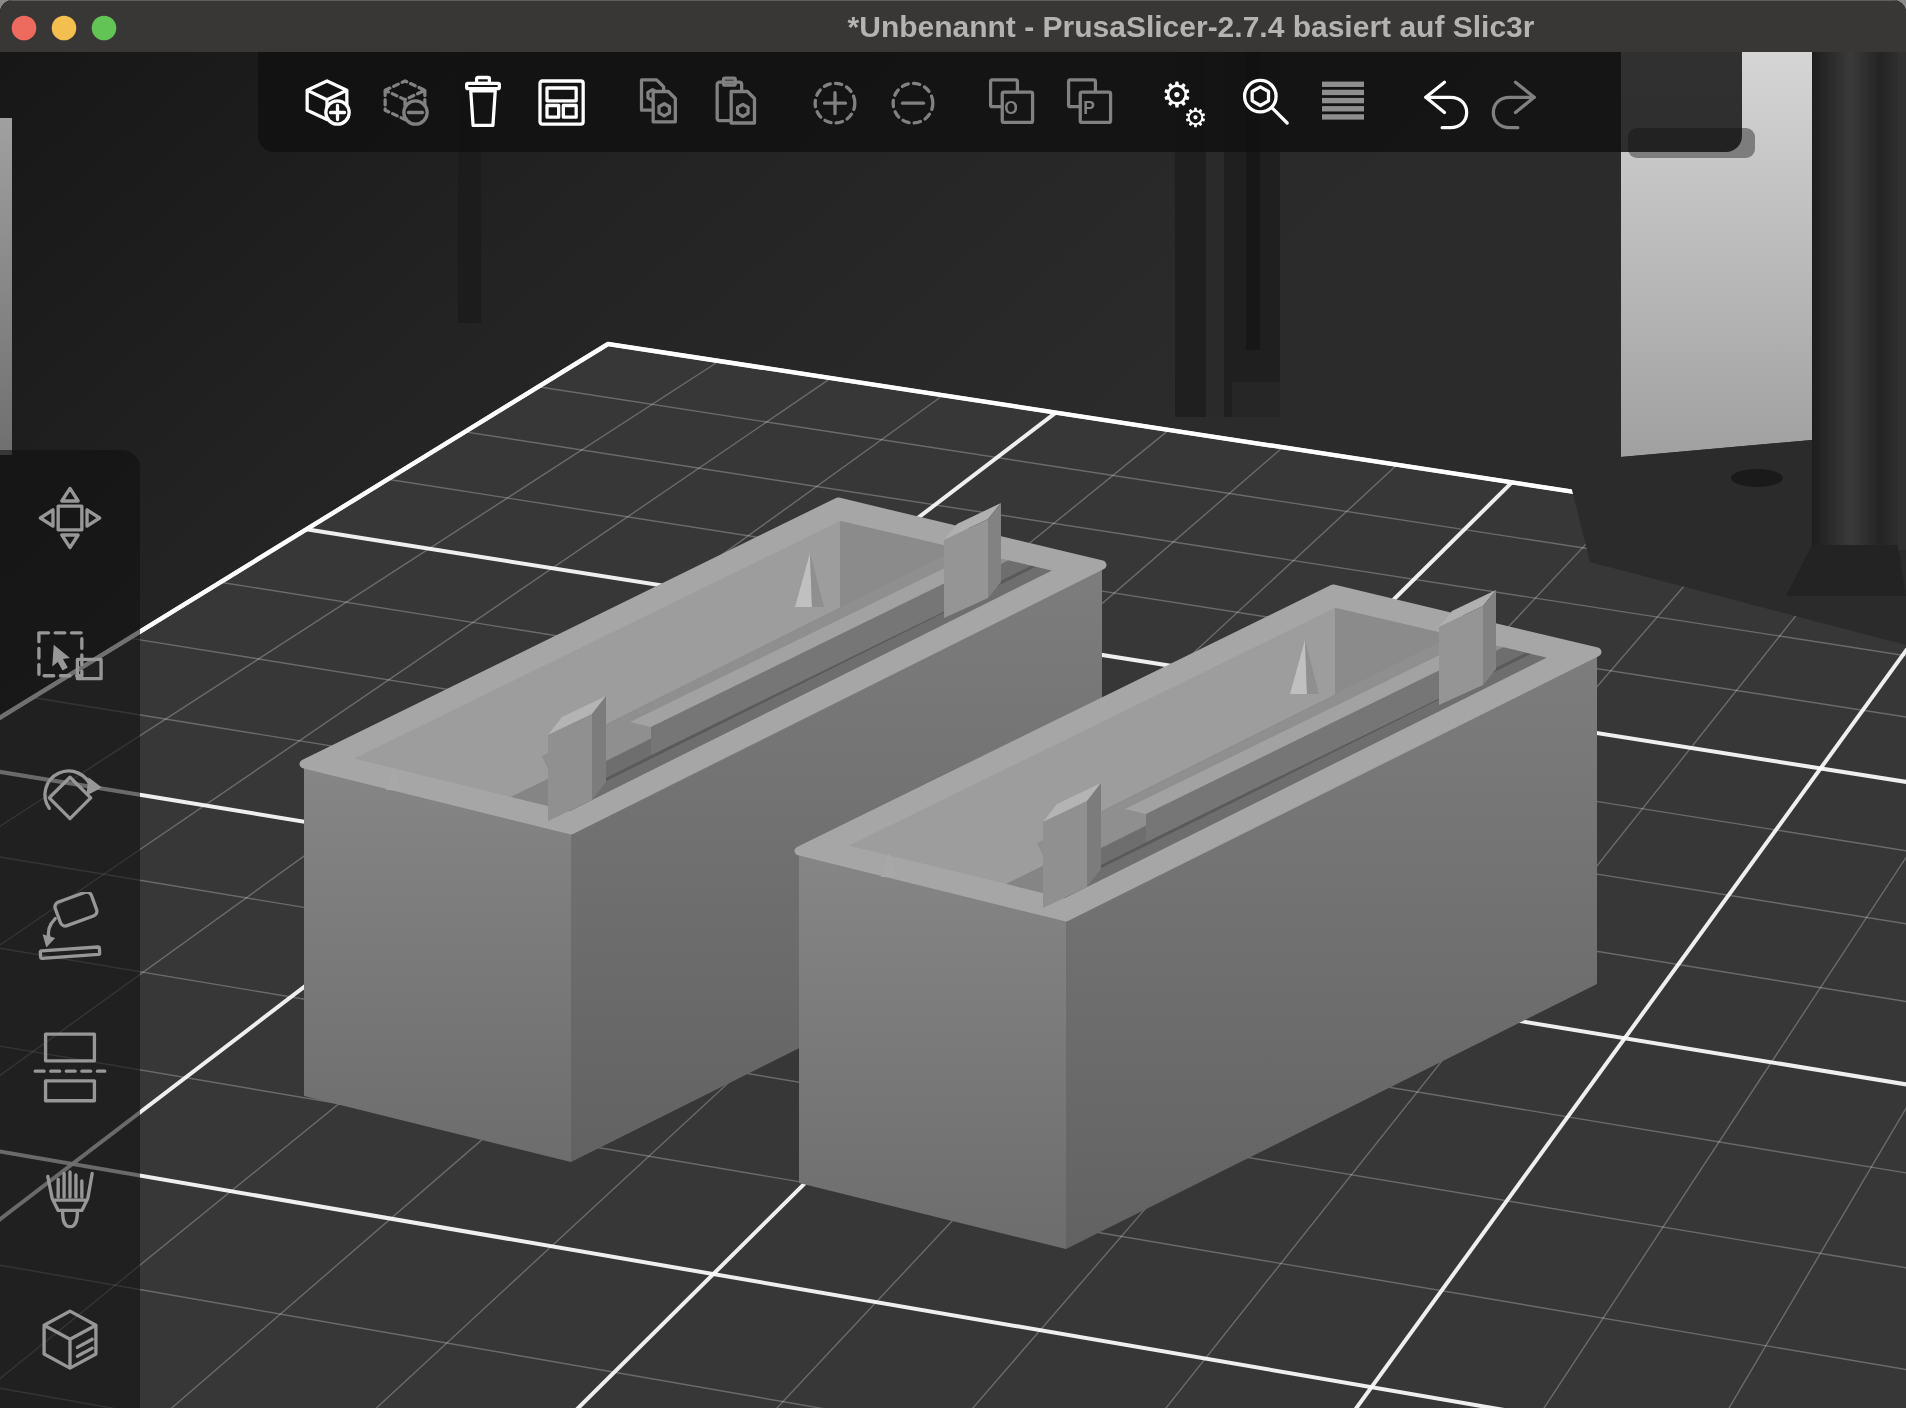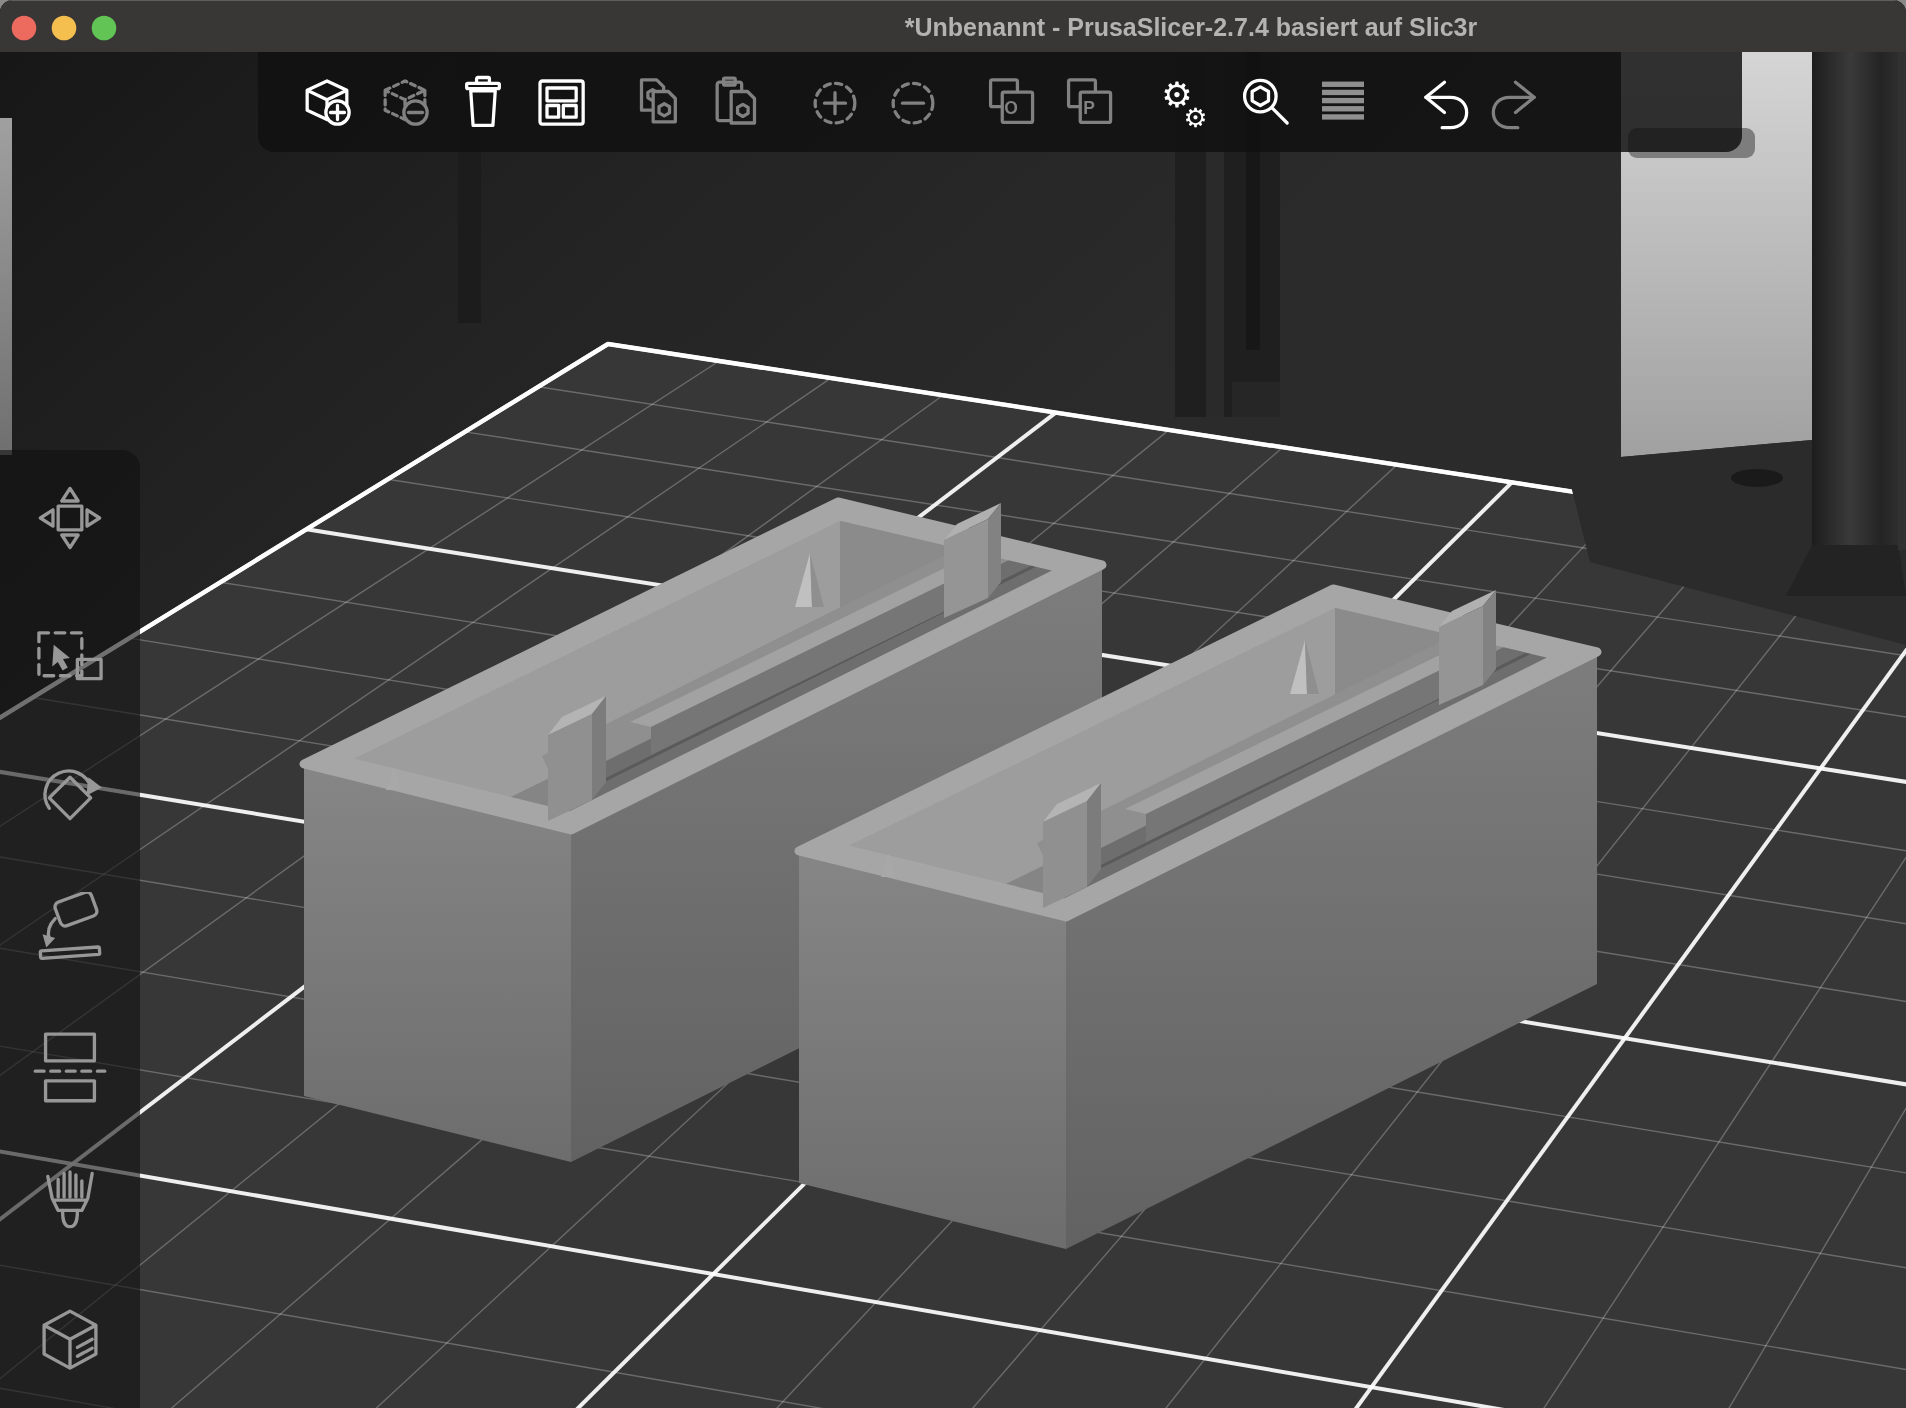--- a/index.html
+++ b/index.html
@@ -3,21 +3,21 @@
 <meta charset="utf-8">
 <style>
   html,body{margin:0;padding:0;background:#8a8a8a;width:1906px;height:1408px;overflow:hidden;
     font-family:"Liberation Sans",sans-serif;}
   #window{position:absolute;inset:0;border-radius:13px 13px 0 0;overflow:hidden;background:#2a2a2a;}
   
   #titlebar{position:absolute;left:0;top:0;width:100%;height:52px;background:#393736;
     border-top:1px solid #605e5c;box-sizing:border-box;z-index:40;}
   #titlebar .tl-svg{position:absolute;left:0;top:0;}
   #window-title{position:absolute;top:0;left:calc(50% + 238px);transform:translateX(-50%);
-    line-height:52px;font-size:25px;font-weight:bold;color:#b5b3b1;white-space:nowrap;}
+    line-height:52px;font-size:30px;font-weight:bold;color:#b5b3b1;white-space:nowrap;}
   
   #top-toolbar{position:absolute;left:258px;top:52px;width:1484px;height:100px;
     background:rgba(17,17,17,0.84);border-radius:0 0 16px 16px;z-index:30;
     display:flex;align-items:center;padding:0 30px;box-sizing:border-box;}
   .tb-btn{width:78px;height:96px;display:flex;align-items:center;justify-content:center;flex:0 0 auto;}
   .tb-btn.gap{margin-left:20px;}
   .tb-btn{color:#ffffff;}
   .tb-btn.disabled{color:#818181;}
   .tb-btn.semi{color:#8f8f8f;}
   .tb-btn svg{display:block;}

